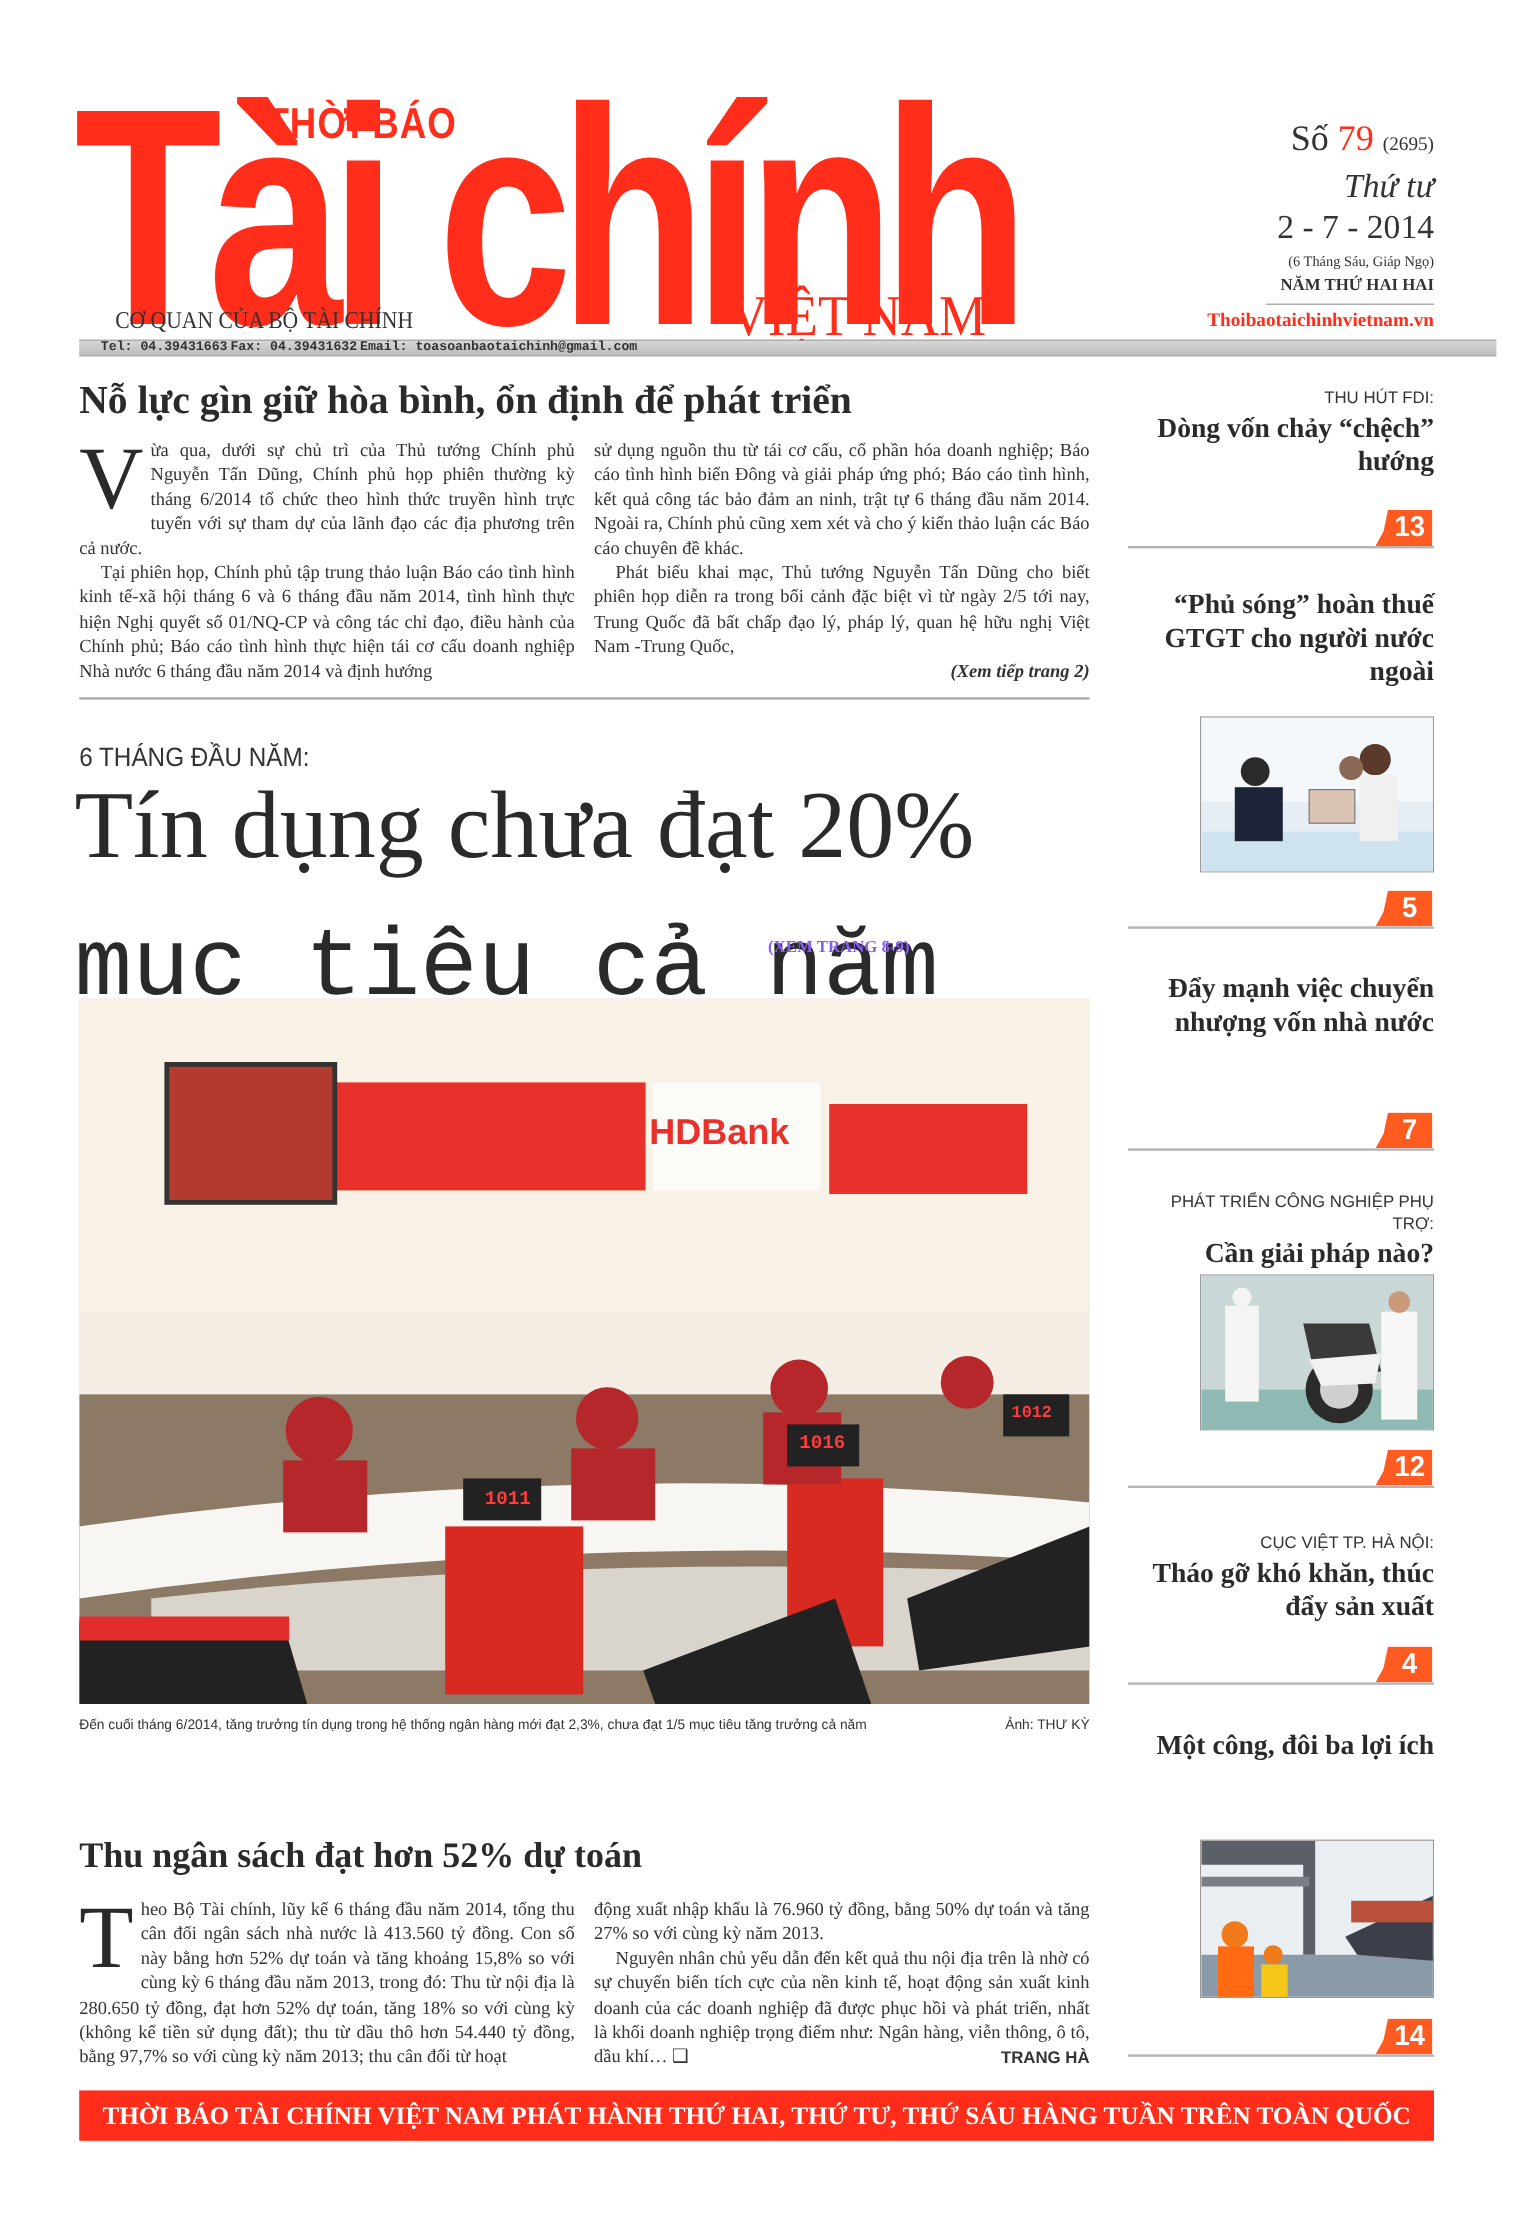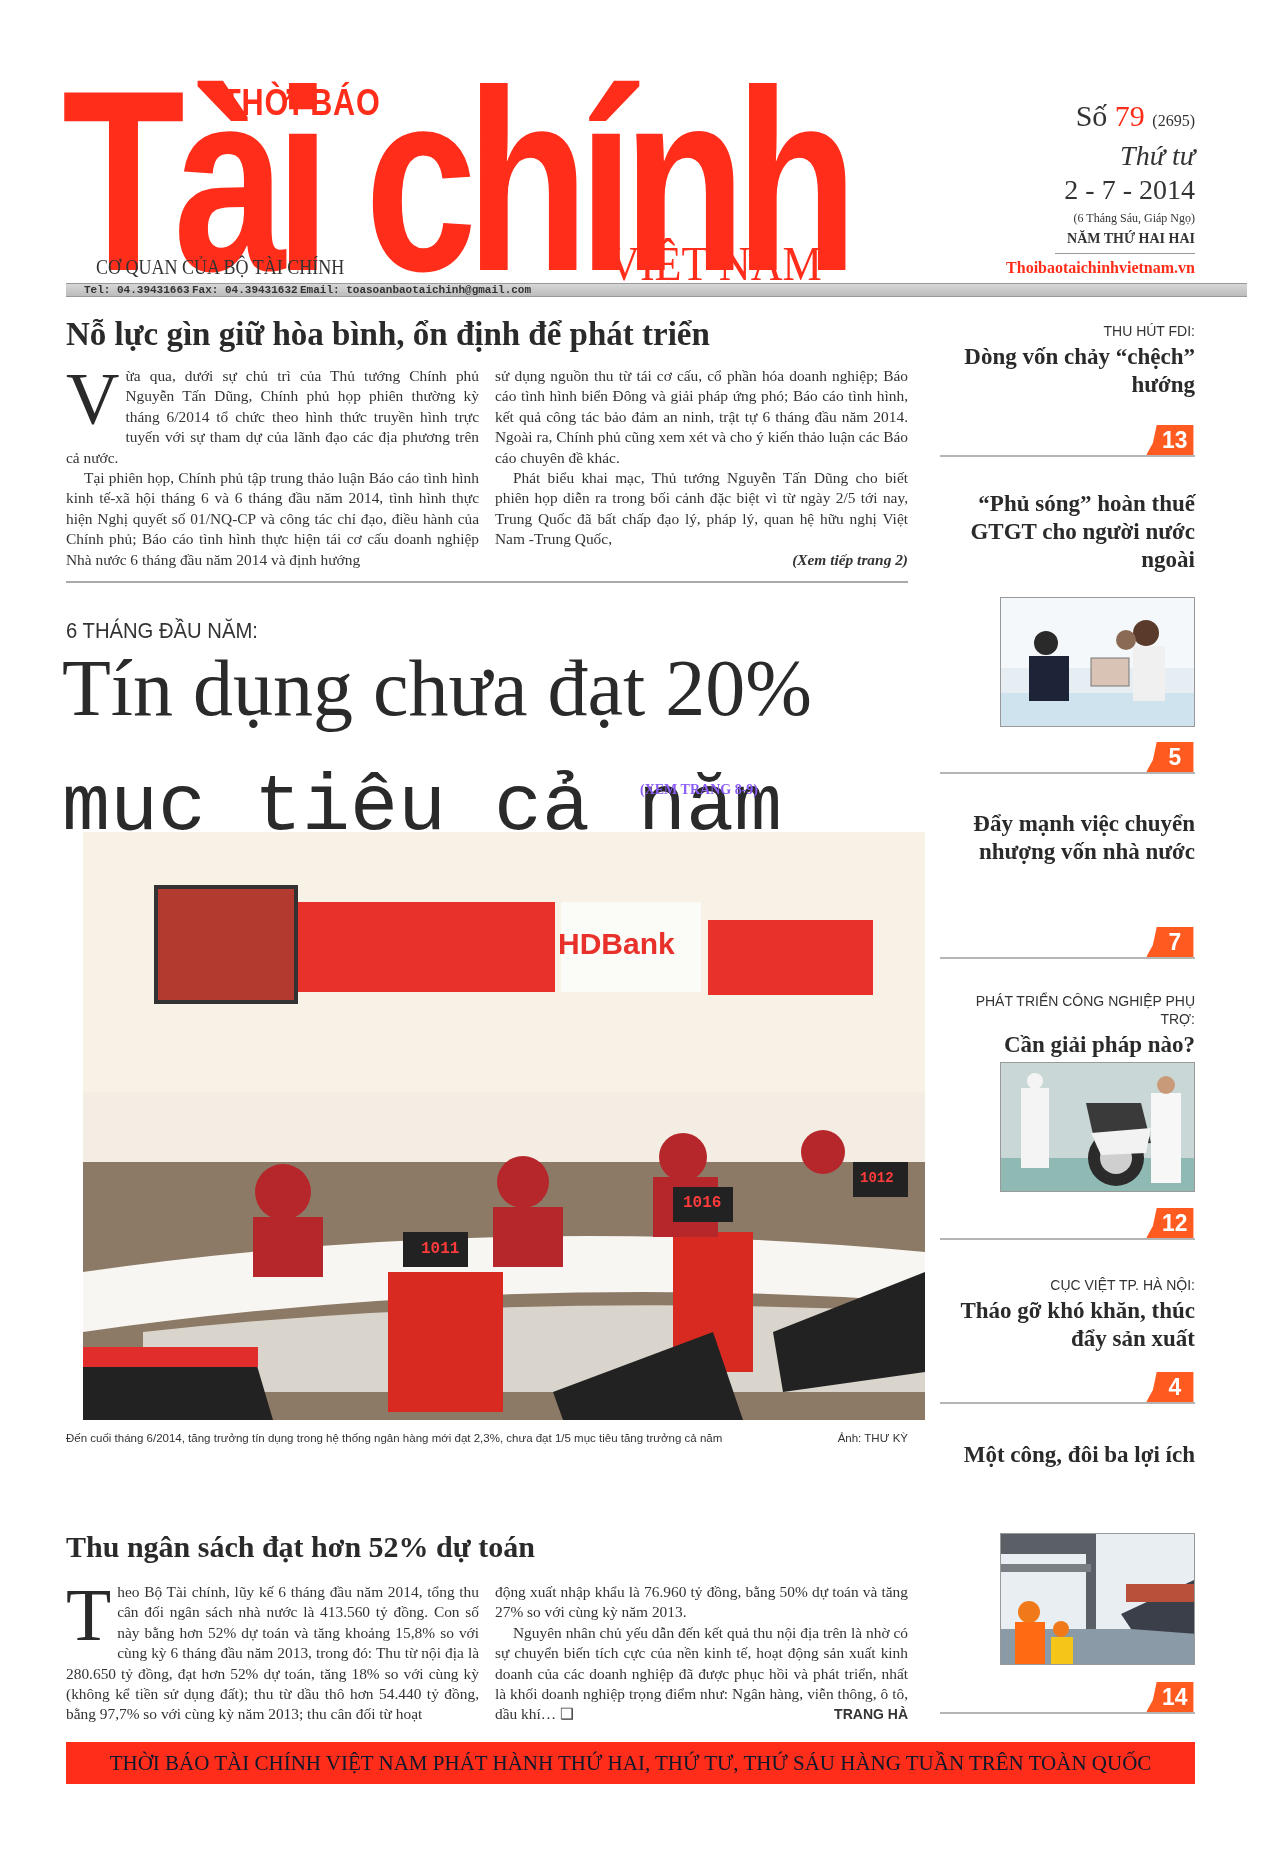--- a/index.html
+++ b/index.html
@@ -35,28 +35,28 @@
   .dropcap { float: left; font-size: 74px; line-height: 62px; margin: 2px 6px 0 0; color: #2a2a2a; }
   .more { text-align: right; font-style: italic; font-weight: 700; }
 
   .rule-main { left: 66px; top: 581px; width: 842px; height: 2px; background: #aaa; }
 
   .kicker { left: 66px; top: 618px; font-family: "Liberation Sans", sans-serif; font-size: 22px; color: #333; transform: scaleX(0.92); transform-origin: left top; white-space: nowrap; }
   .big1 { left: 62px; top: 640px; font-family: "Liberation Serif", serif; font-size: 80px; color: #2a2a2a; white-space: nowrap; line-height: 96px; }
   .big2 { left: 62px; top: 760px; font-family: Liberation Mono, monospace; font-size: 80px; color: #2a2a2a; white-space: nowrap; line-height: 96px; }
   .xem { left: 640px; top: 782px; font-size: 14px; font-weight: 700; color: #8b5cf6; }
 
-  .photo-main { left: 66px; top: 832px; width: 842px; height: 588px; overflow: hidden; background: #f2ece4; margin-left: 17px; }
+  .photo-main { left: 66px; top: 832px; width: 842px; height: 588px; overflow: hidden; background: #f2ece4; }
   .caption { left: 66px; top: 1432px; width: 842px; font-family: "Liberation Sans", sans-serif; font-size: 11.5px; color: #333; display: flex; justify-content: space-between; }
 
   .h3 { left: 66px; top: 1530px; font-size: 30px; font-weight: 700; color: #2a2a2a; white-space: nowrap; }
   .body2 { left: 66px; top: 1582px; width: 842px; display: flex; gap: 16px; }
   .sig { font-family: "Liberation Sans", sans-serif; font-weight: 700; float: right; font-size: 14px; }
 
-  .footer { left: 66px; top: 1742px; width: 1129px; height: 42px; background: #ff2d1a; color: #0f172a; font-weight: 400; font-size: 21px; text-align: center; line-height: 42px; white-space: nowrap; }
+  .footer { left: 66px; top: 1742px; width: 1129px; height: 42px; background: #ff2d1a; color: #ffffff; font-weight: 700; font-size: 21px; text-align: center; line-height: 42px; white-space: nowrap; }
 
   
   .side { left: 940px; width: 255px; text-align: right; }
   .side .sk { font-family: "Liberation Sans", sans-serif; font-size: 14px; color: #333; line-height: 18px; }
   .side .st { font-family: "Liberation Serif", serif; font-weight: 700; font-size: 23px; line-height: 28px; color: #2a2a2a; }
   .badge { position: absolute; right: 85px; width: 50px; height: 30px; background: #ff5a1f; color: #fff;
     font-family: "Liberation Sans", sans-serif; font-weight: 700; font-size: 24px; line-height: 30px; text-align: center;
     clip-path: polygon(22% 0, 100% 0, 100% 100%, 0 100%, 14% 60%); padding-left: 10px; transform: scaleX(0.95); }
   .side-rule { position: absolute; left: 940px; width: 255px; height: 2px; background: #b5b5b5; }
   .thumb { position: absolute; left: 1000px; width: 195px; height: 130px; border: 1px solid #999; overflow: hidden; }

